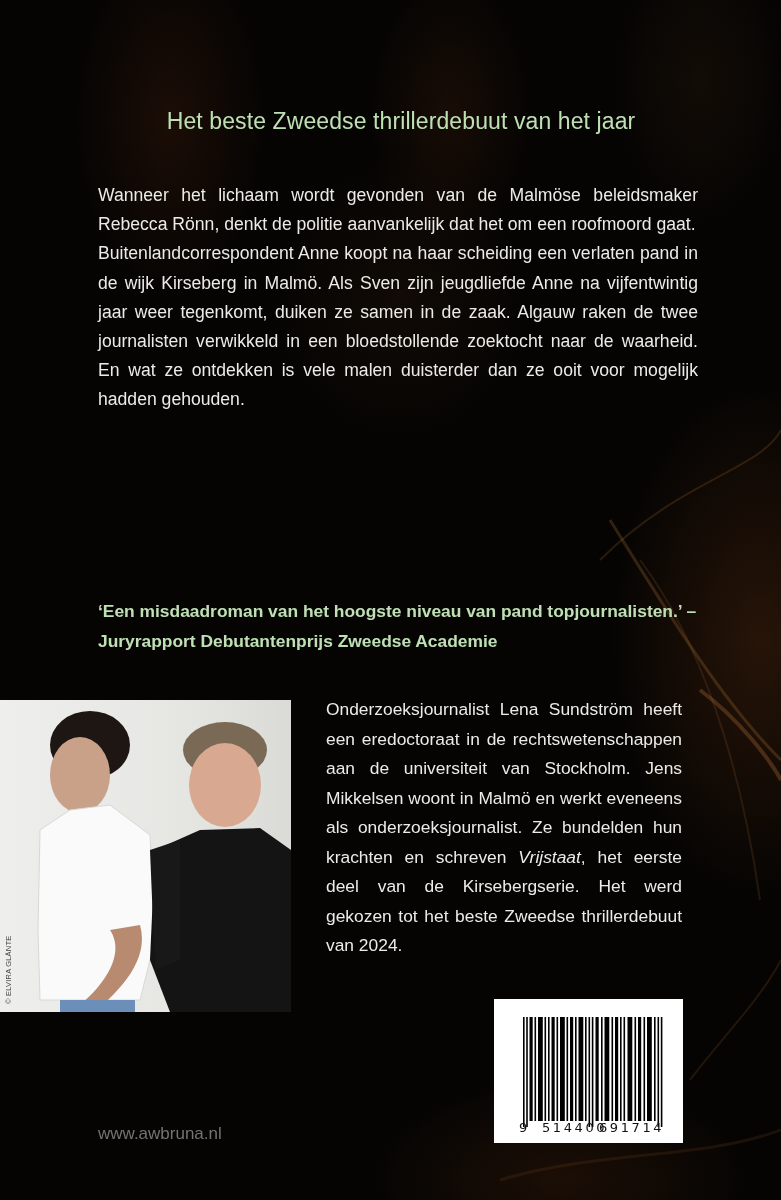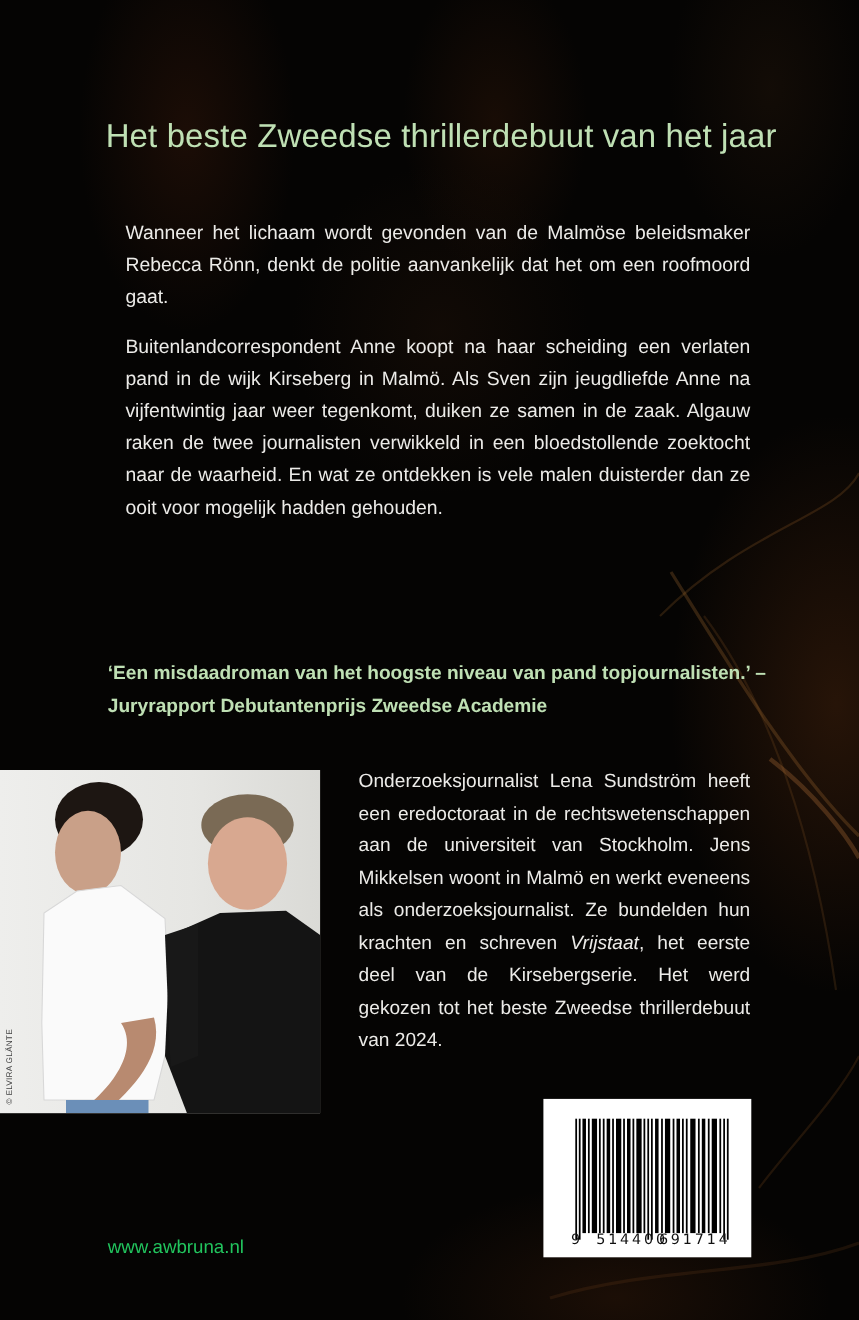--- a/index.html
+++ b/index.html
@@ -32,36 +32,36 @@
       inset: 0;
       pointer-events: none;
     }
     .tagline {
       position: absolute;
       left: 0;
       right: 0;
       top: 108px;
       text-align: center;
       color: #bfe0b4;
-      font-size: 30px;
+      font-size: 23px;
       letter-spacing: 0.1px;
       padding-left: 21px;
     }
     .blurb {
       position: absolute;
       left: 98px;
       width: 600px;
       top: 181px;
       font-size: 17.6px;
       line-height: 29.2px;
       text-align: justify;
       color: #ecebe8;
     }
     .blurb p {
-      margin: 16px;
+      margin: 0;
     }
     .blurb p.last {
       text-align-last: left;
     }
     .quote {
       position: absolute;
       left: 98px;
       width: 600px;
       top: 596px;
       font-size: 17.4px;
@@ -139,21 +139,21 @@
     .isbn .d2 {
       position: absolute;
       left: 105px;
       letter-spacing: 2.6px;
     }
     .website {
       position: absolute;
       left: 98px;
       top: 1124px;
       font-size: 17px;
-      color: #22c55e;
+      color: #737373;
     }
   </style>
 </head>
 <body>
 
 <div class="bg"></div>
 
 <svg class="swirl" width="781" height="1200" viewBox="0 0 781 1200">
   <path d="M600 560 C 680 480, 760 470, 781 430" stroke="rgba(150,95,40,0.25)" stroke-width="2" fill="none"></path>
   <path d="M610 520 C 660 600, 720 700, 781 760" stroke="rgba(170,110,50,0.28)" stroke-width="3" fill="none"></path>

